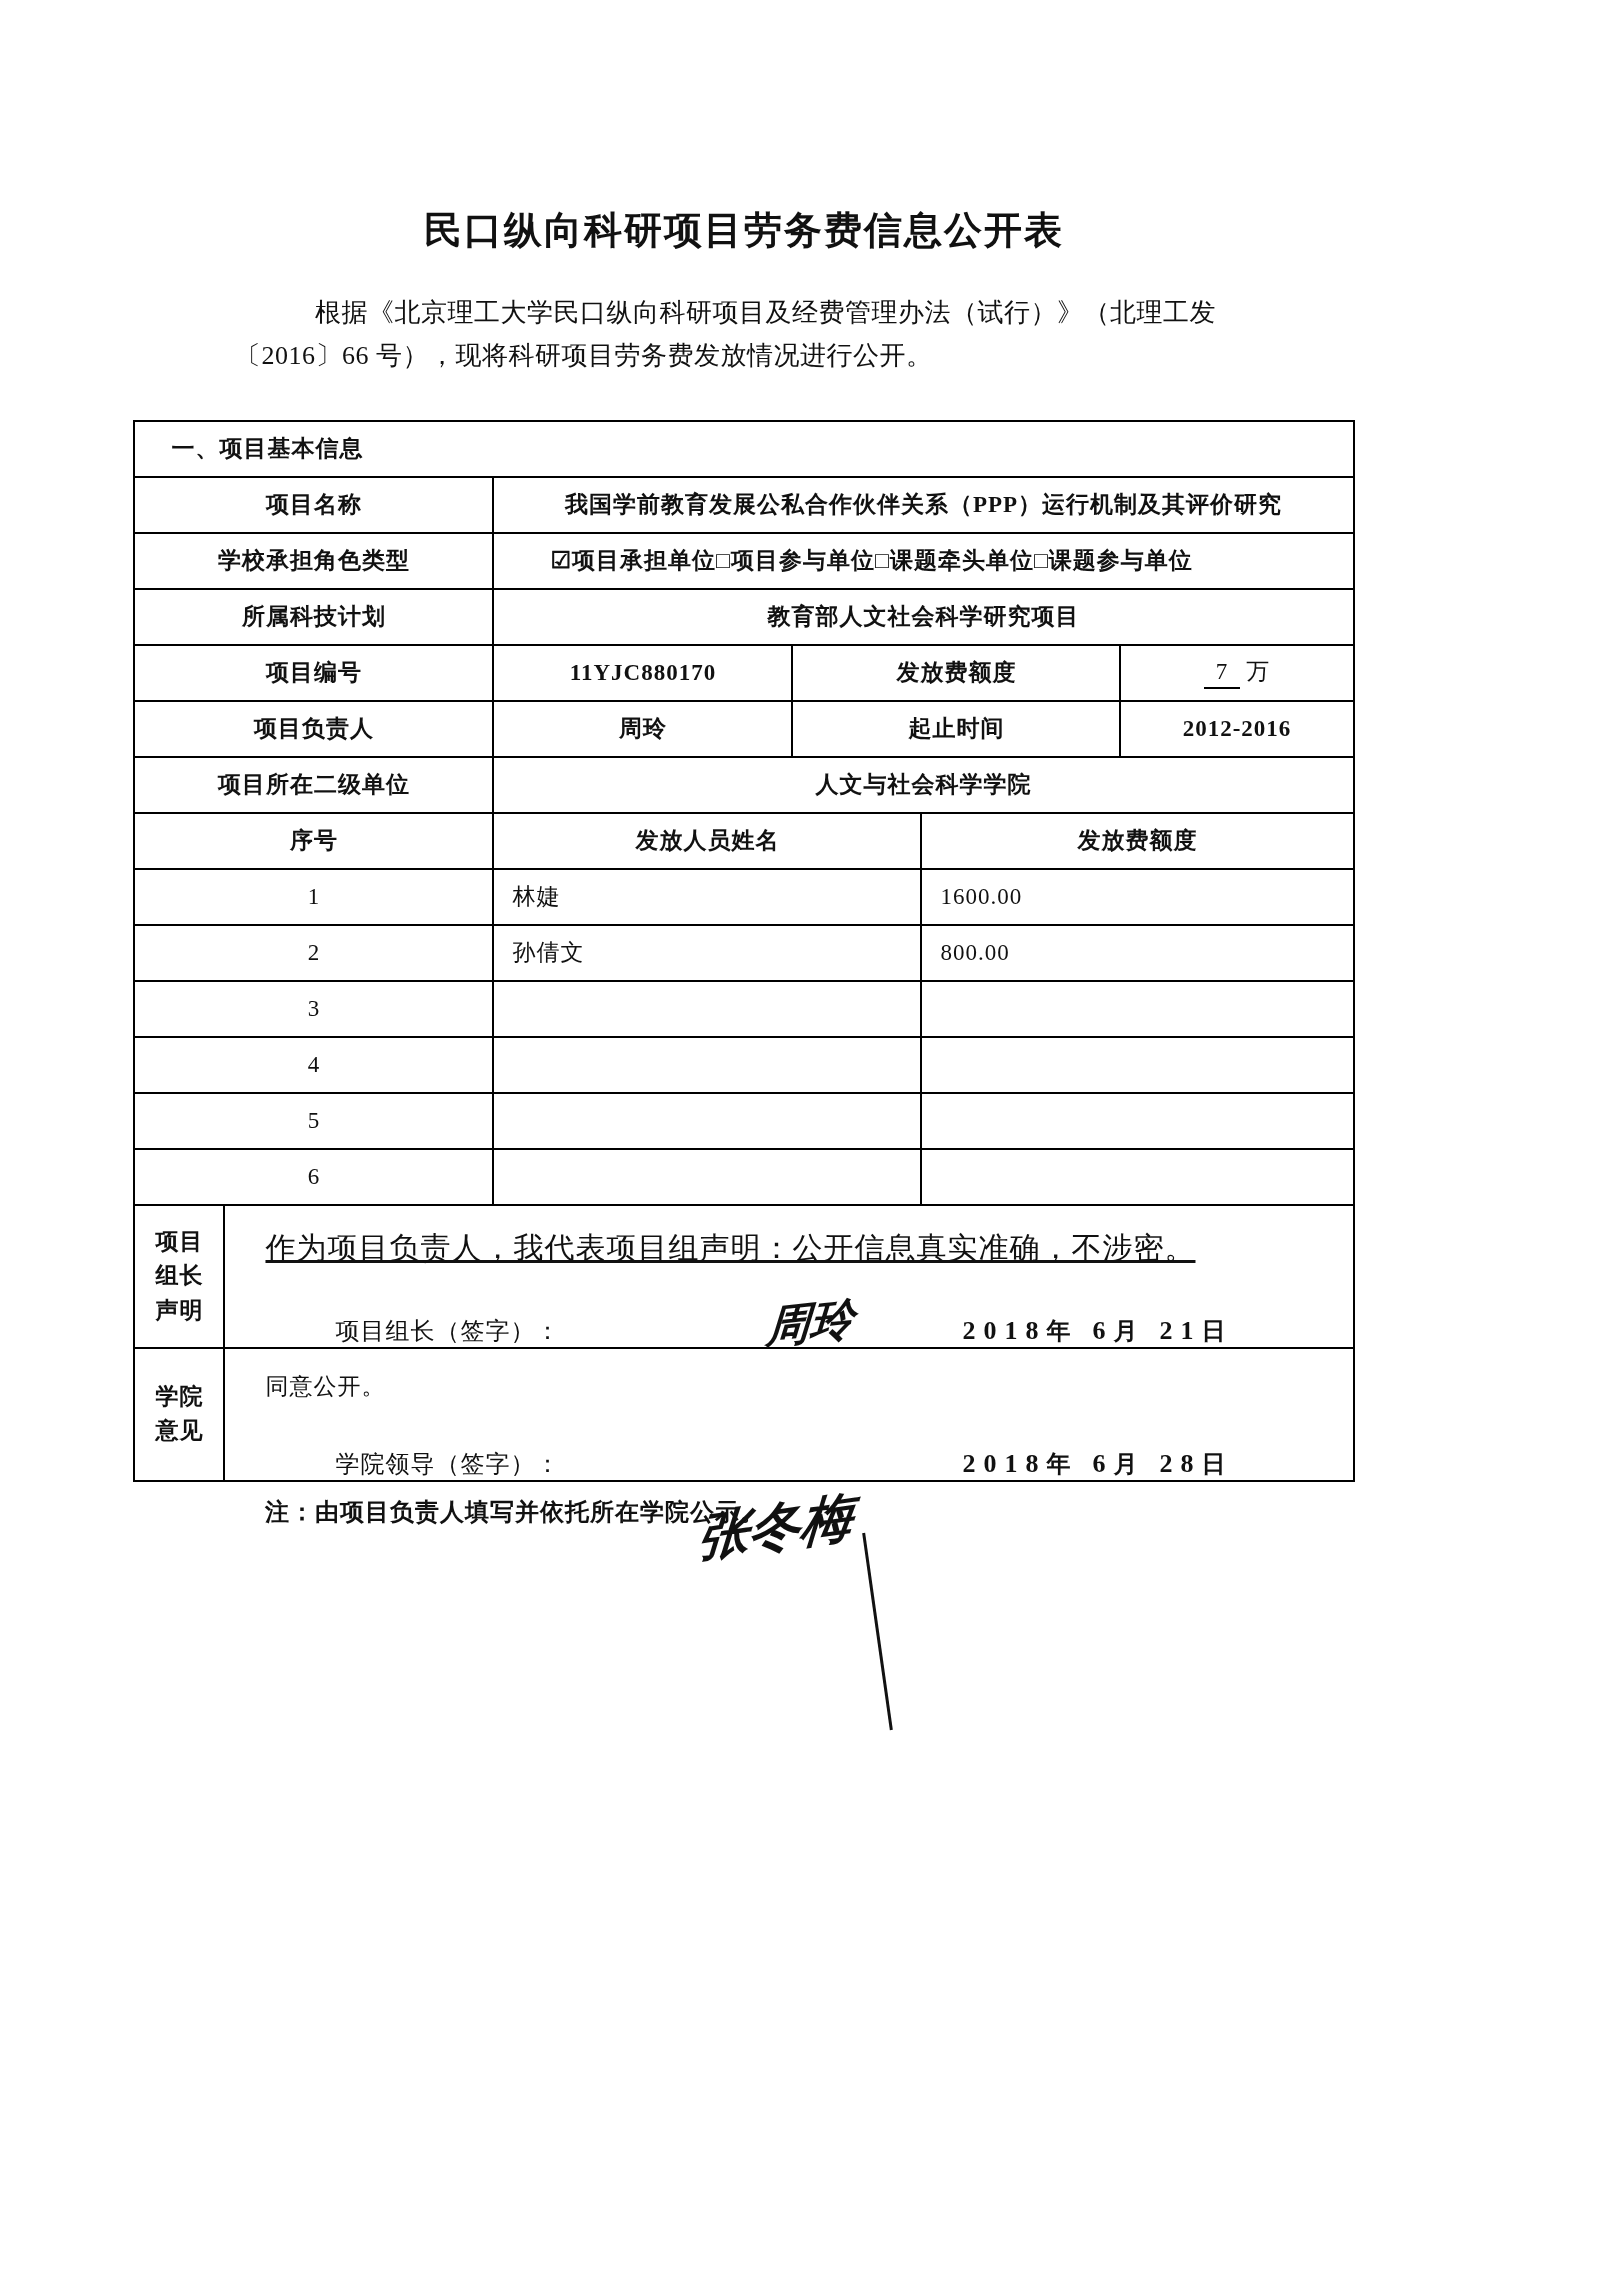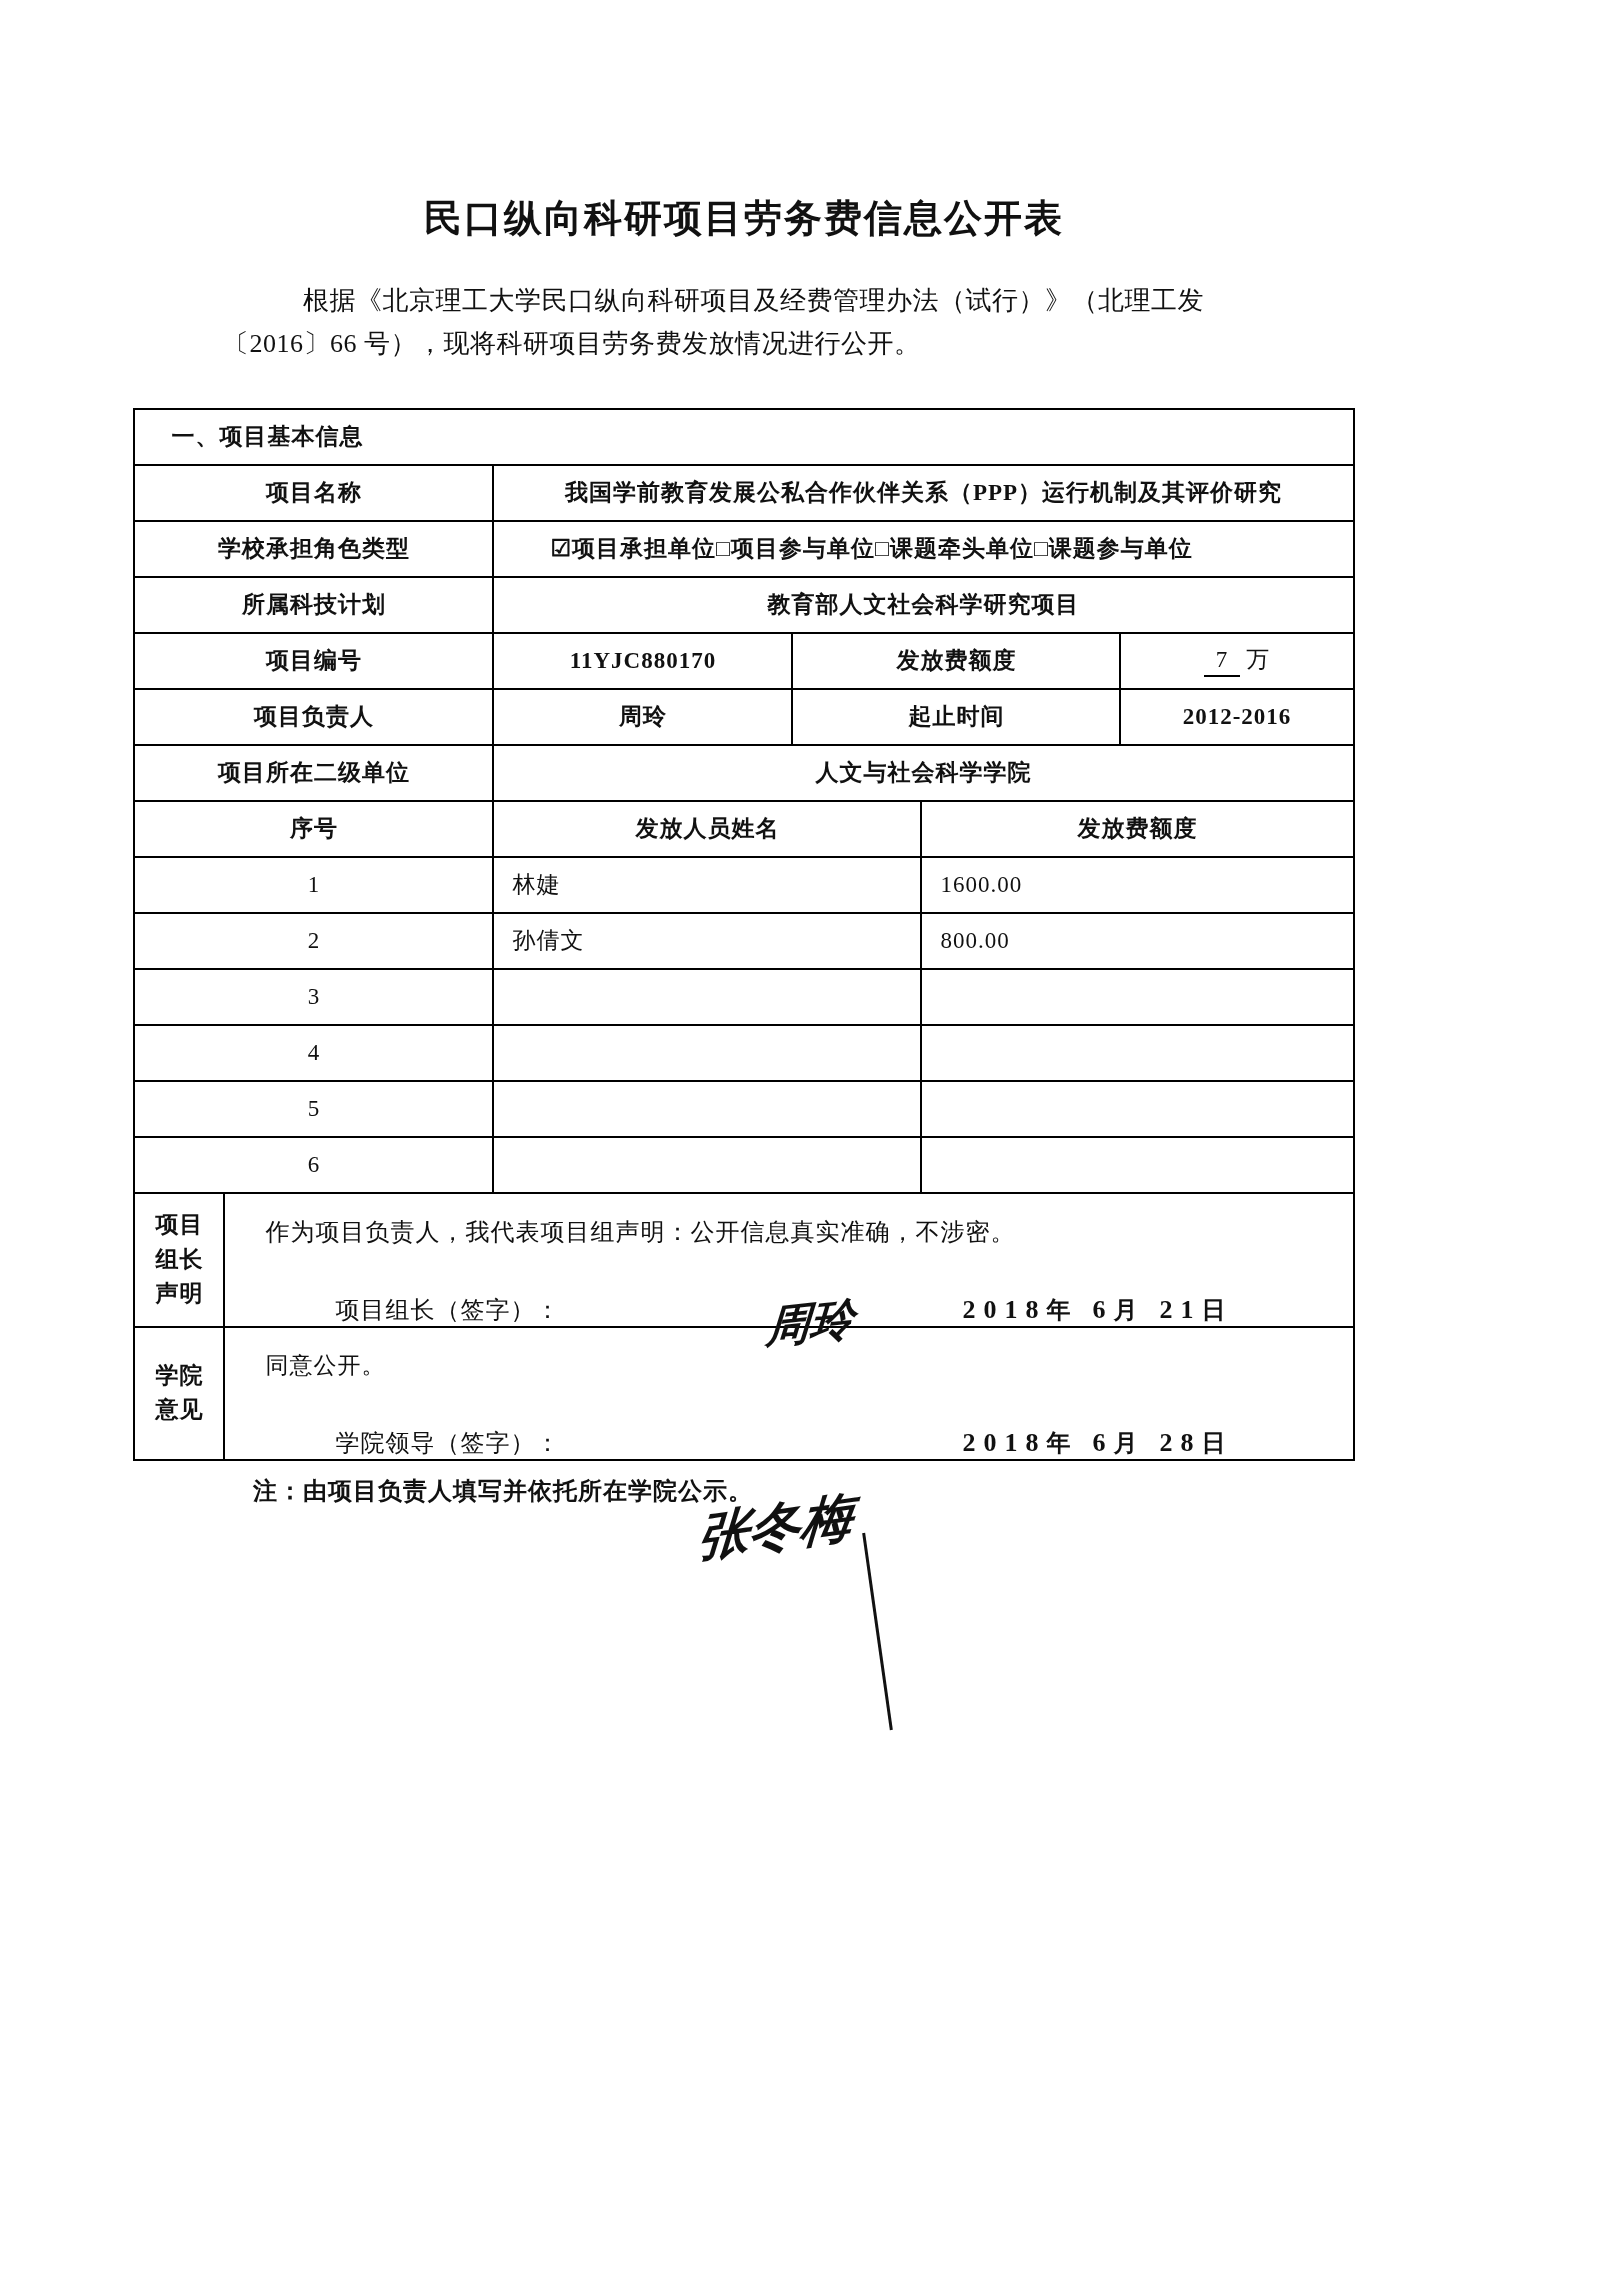--- a/index.html
+++ b/index.html
@@ -14,21 +14,21 @@
     color: #111;
     position: relative;
     overflow: hidden;
   }
   .page {
     position: absolute;
     top: 0; left: 0;
     width: 1488px;
     height: 2292px;
     box-sizing: border-box;
-    padding: 4px;
+    padding: 16px;
   }
   .title {
     text-align: center;
     font-size: 38px;
     font-weight: bold;
     letter-spacing: 2px;
     margin-top: 189px;
     font-family: "DejaVu Sans", "Liberation Sans", sans-serif;
   }
   .intro {
@@ -100,22 +100,23 @@
     letter-spacing: 2px;
   }
   .declare-body {
     text-align: left !important;
     vertical-align: top !important;
     padding: 22px 0 0 40px !important;
     position: relative;
     height: 149px;
   }
   .declare-body .stmt {
-    font-size: 24px;
+    font-size: 30px;
     letter-spacing: 1px;
+    text-decoration: underline;
   }
   .sign-row {
     margin-top: 46px;
     font-size: 24px;
     letter-spacing: 1px;
     position: relative;
     padding-left: 70px;
   }
   .sign-row .date {
     position: absolute;

